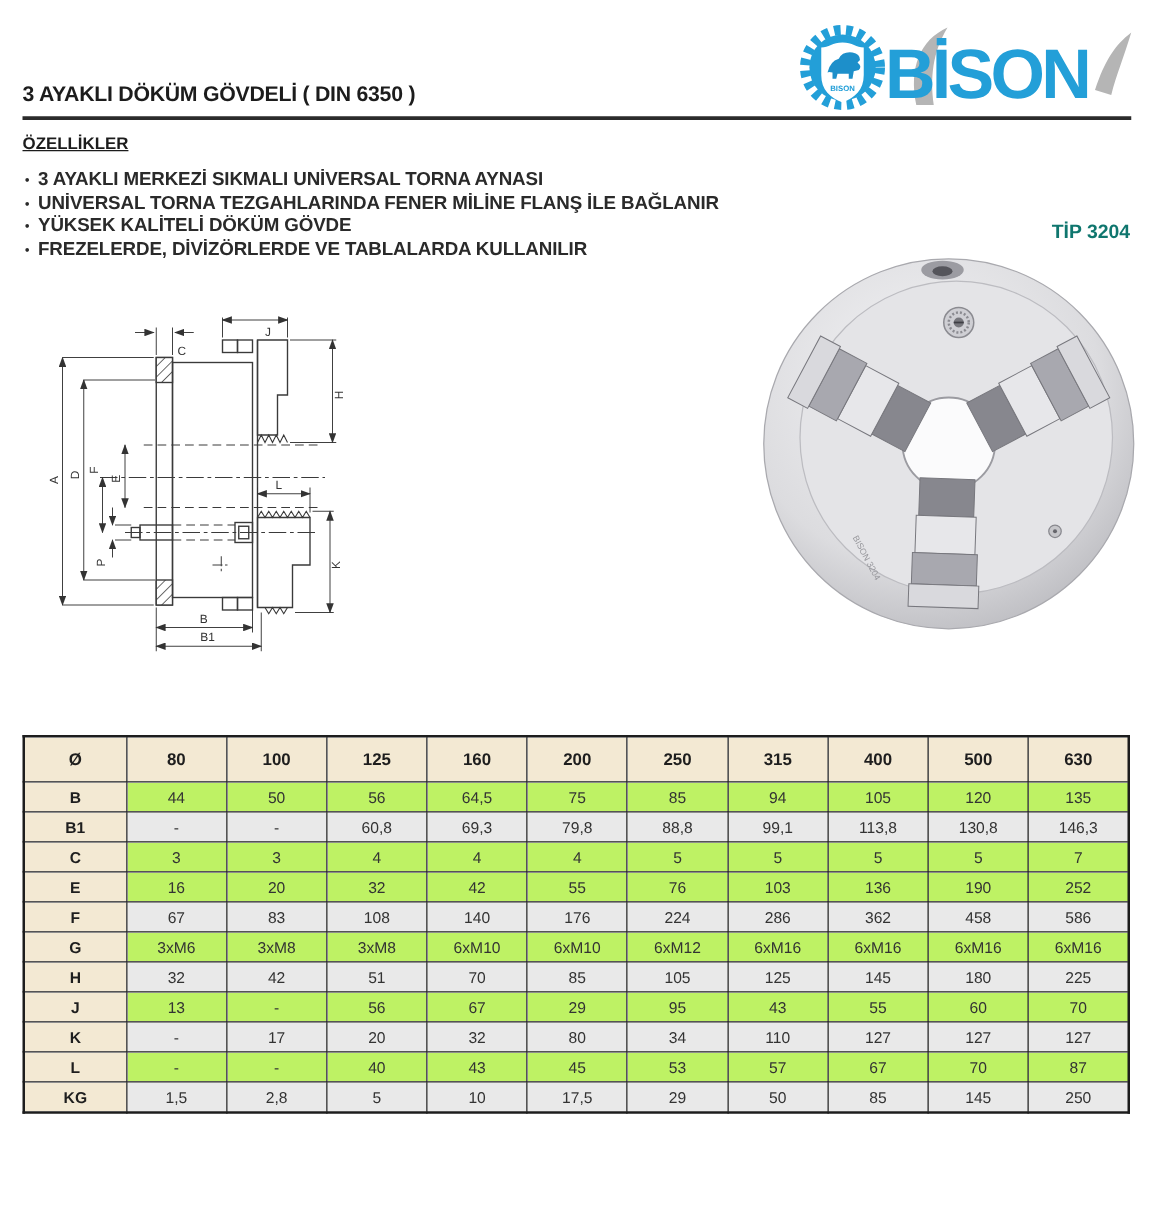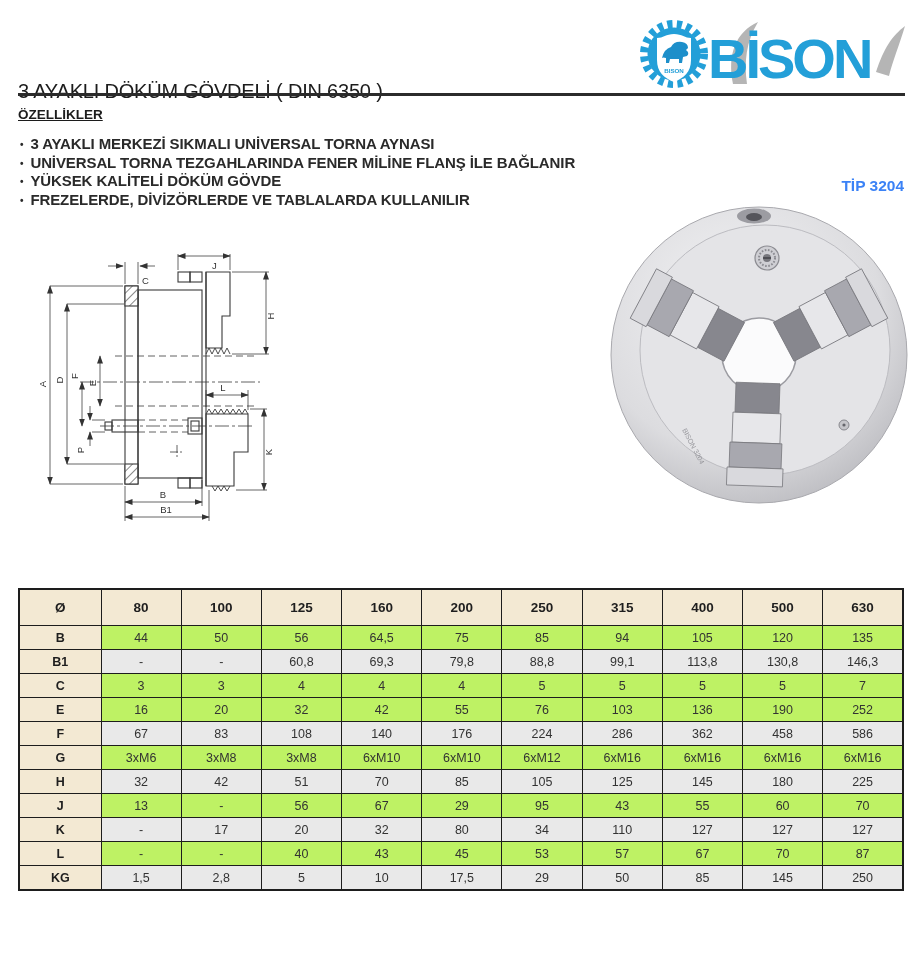--- a/index.html
+++ b/index.html
@@ -1,30 +1,30 @@
 <!DOCTYPE html>
 <html><head>
 <meta charset="utf-8">
 <style>
   html,body{margin:0;padding:0;background:#f0f0f0;}
   .page{position:relative;width:920px;height:980px;background:#ffffff;margin:0 auto;
         font-family:"Liberation Sans",sans-serif;color:#222;overflow:hidden;}
 
   
   .logo{position:absolute;top:10px;right:14px;width:270px;height:86px;}
-  .page-title{position:absolute;left:18px;top:80px;font-size:20px;font-weight:400;
+  .page-title{position:absolute;left:18px;top:66px;font-size:17px;font-weight:700;
               letter-spacing:-0.2px;color:#1c1c1c;white-space:nowrap;}
   .rule{position:absolute;left:18px;top:93px;width:887px;height:3px;background:#2b2b2b;}
 
   
   .features-heading{position:absolute;left:18px;top:107px;font-size:13.5px;font-weight:700;color:#1c1c1c;text-decoration:underline;}
   .features{position:absolute;left:20px;top:136px;margin:0;padding:0;list-style:none;}
   .features li{font-size:15px;font-weight:700;color:#2a2a2a;line-height:16.5px;letter-spacing:-0.1px;}
   .features li::before{content:"•";margin-right:7px;font-size:10px;position:relative;top:-1px;}
-  .type-label{position:absolute;right:16px;top:177px;font-size:15.5px;font-weight:700;color:#3b82f6;}
+  .type-label{position:absolute;right:16px;top:177px;font-size:15.5px;font-weight:700;color:#0f766e;}
 
   
   .tech-drawing{position:absolute;left:20px;top:228px;width:300px;height:335px;}
   .tech-drawing text{font-family:"Liberation Sans",sans-serif;font-size:9.5px;fill:#333;}
   .product-photo{position:absolute;left:604px;top:192px;width:314px;height:326px;}
 
   
   table.dims{position:absolute;left:18px;top:588px;width:886px;border-collapse:collapse;
              table-layout:fixed;border:2.5px solid #1d1d1d;}
   table.dims th,table.dims td{border:1.6px solid #1d1d1d;text-align:center;vertical-align:middle;

